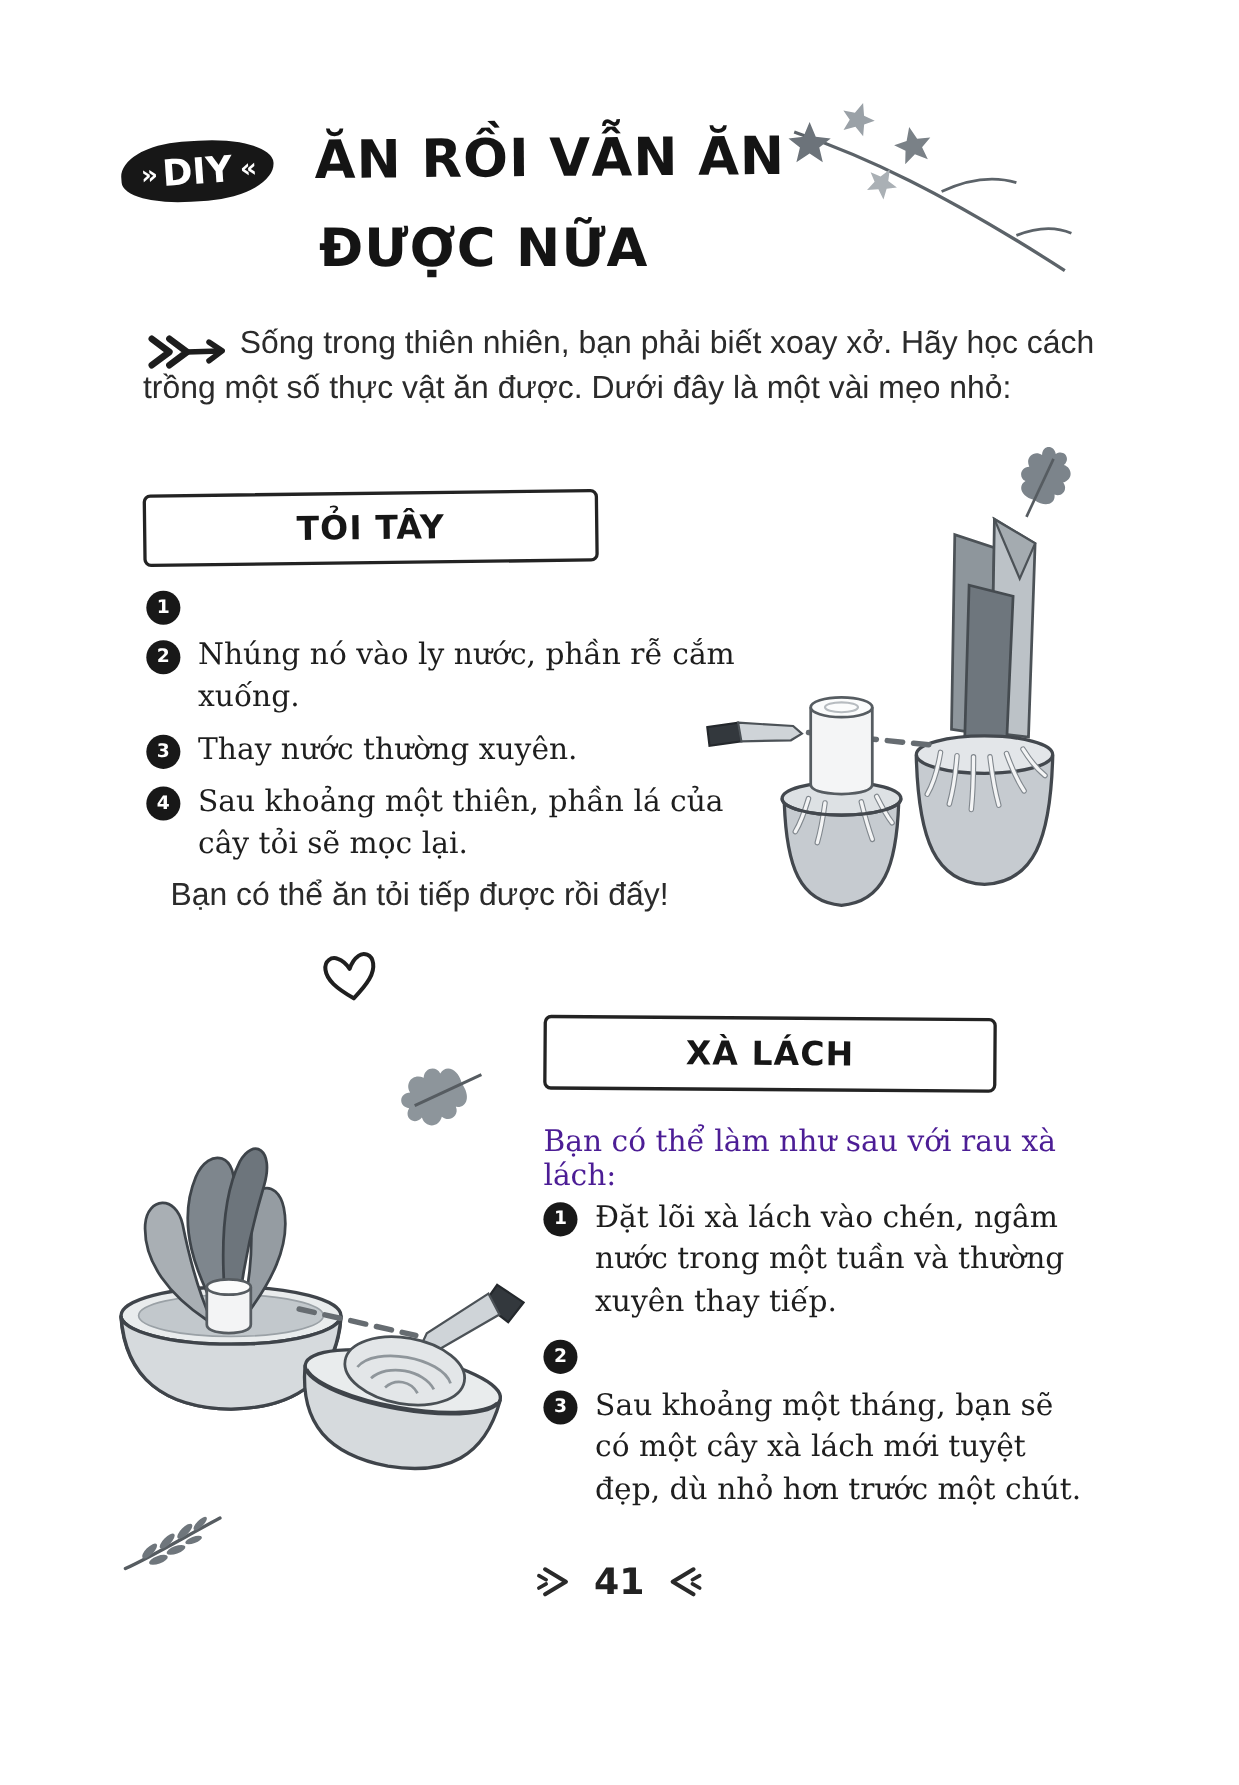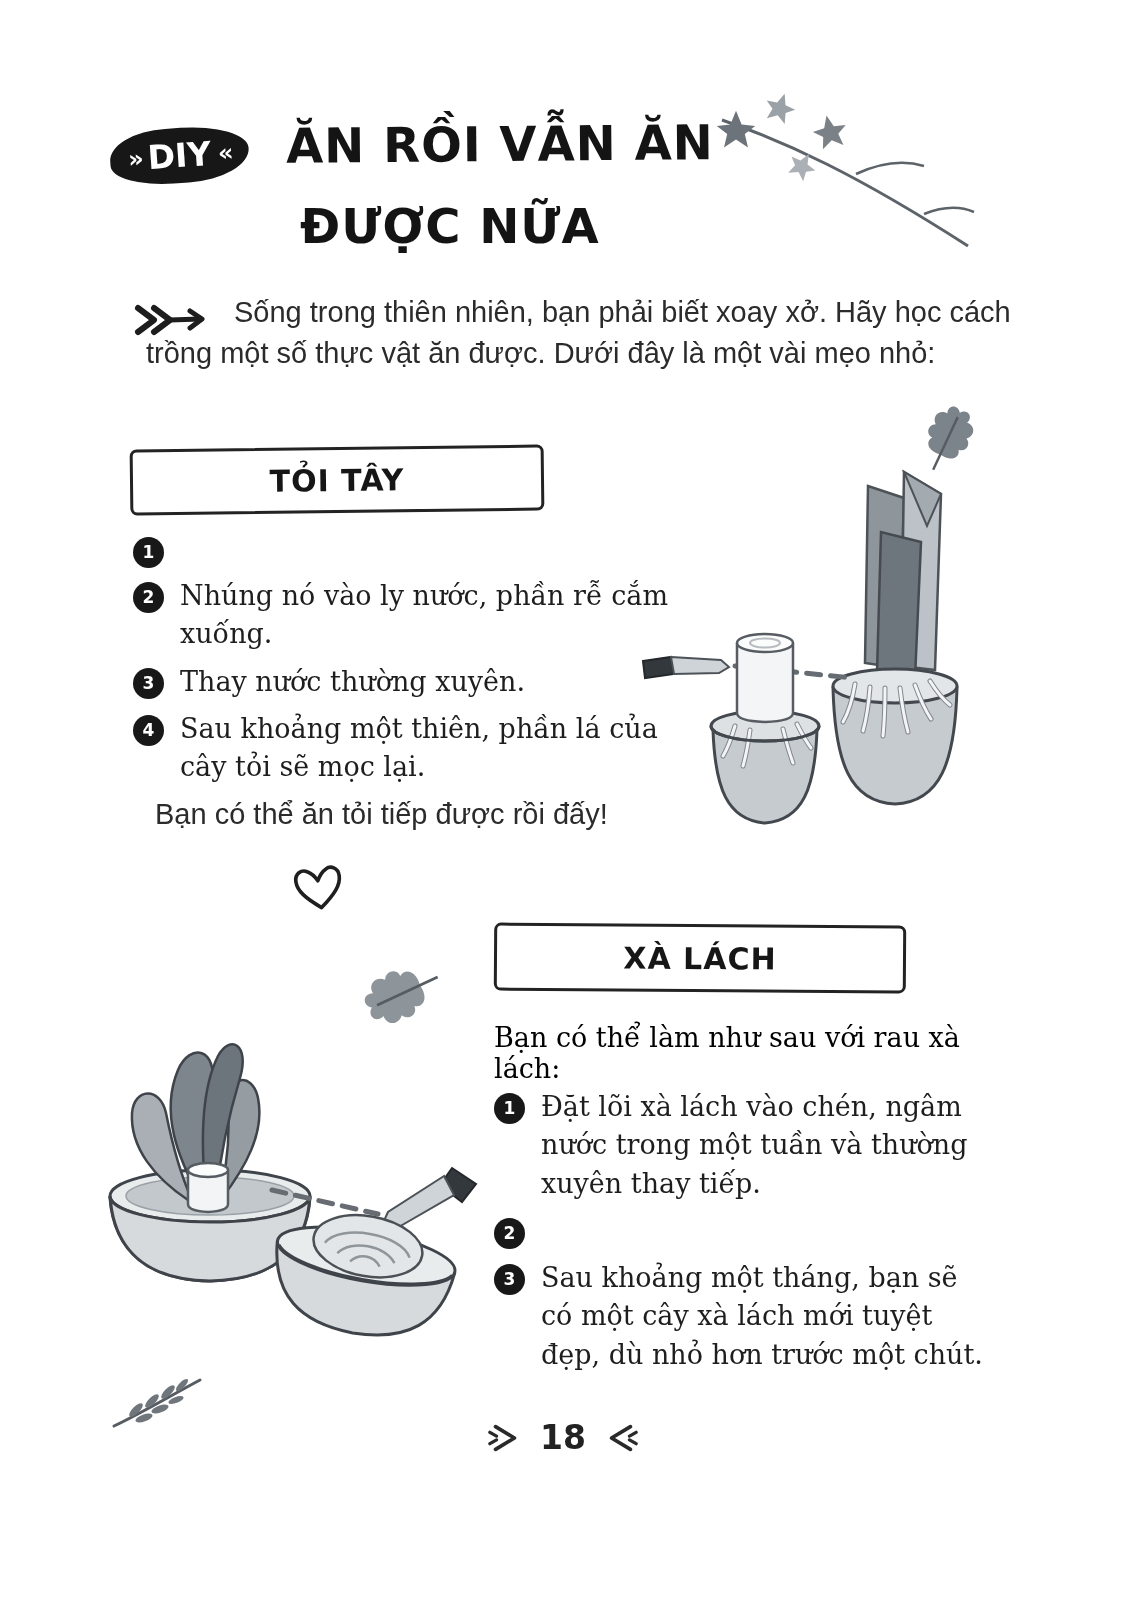--- a/index.html
+++ b/index.html
@@ -20,25 +20,25 @@
     display:flex; align-items:center; gap:7px;
   }
   #diy-badge .mark { font-size:24px; font-weight:700; letter-spacing:-3px; }
 
   
   .title {
     font-family:"DejaVu Sans", sans-serif; font-weight:900; font-size:48px;
     letter-spacing:1px; color:#141414; white-space:nowrap;
   }
   #title1 { left:286px; top:116px; transform:rotate(-0.5deg); }
-  #title2 { left:300px; top:198px; }
+  #title2 { left:290px; top:198px; }
 
   
   #intro {
-    left:146px; top:292px; width:868px;
+    left:130px; top:292px; width:868px;
     font-family:"Liberation Sans", sans-serif; font-size:29px; line-height:1.42;
     color:#2b2b2b; text-indent:88px;
   }
   #intro-marker { left:134px; top:300px; }
 
   
   .section-box {
     border:3px solid #232323; border-radius:7px; background:#ffffff;
     display:flex; align-items:center; justify-content:center;
     font-family:"DejaVu Sans", sans-serif; font-weight:800; font-size:30px;
@@ -59,21 +59,21 @@
     display:flex; align-items:center; justify-content:center; margin-top:5px;
   }
   .step-text { color:#1e1e1e; }
 
   #leek-closing {
     left:130px; top:798px;
     font-family:"Liberation Sans", sans-serif; font-size:29px; color:#2b2b2b;margin-left:25px;
   }
   #lettuce-intro {
     left:494px; top:1022px; width:505px;
-    font-size:27px; color:#000000;
+    font-size:27px; color:#4c1d95;
   }
 
   
   #ivy        { left:706px;  top:92px; }
   #oak-right  { left:912px;  top:398px; transform:rotate(25deg); }
   #leek-illo  { left:640px;  top:468px; }
   #heart      { left:294px;  top:866px; transform:rotate(-8deg); }
   #oak-mid    { left:360px;  top:948px; transform:rotate(-115deg); }
   #lettuce-illo { left:60px; top:1018px; }
   #twig-bottom{ left:108px;  top:1372px; }
@@ -284,20 +284,20 @@
       <ellipse cx="52" cy="37" rx="9" ry="3.5" transform="rotate(-20 52 37)"></ellipse>
       <ellipse cx="68" cy="28" rx="8" ry="3" transform="rotate(-20 68 28)"></ellipse>
     </g>
   </svg>
 
   <div class="abs" id="pagenum">
     <svg width="34" height="38" viewBox="0 0 36 40">
       <path d="M8,8 L28,20 L8,32" fill="none" stroke="#2a2a2a" stroke-width="4" stroke-linecap="round" stroke-linejoin="round"></path>
       <path d="M2,14 L9,18 M2,26 L9,22" stroke="#2a2a2a" stroke-width="3.5" stroke-linecap="round"></path>
     </svg>
-    <span class="num">18</span>
+    <span class="num">41</span>
     <svg width="34" height="38" viewBox="0 0 36 40">
       <path d="M28,8 L8,20 L28,32" fill="none" stroke="#2a2a2a" stroke-width="4" stroke-linecap="round" stroke-linejoin="round"></path>
       <path d="M34,14 L27,18 M34,26 L27,22" stroke="#2a2a2a" stroke-width="3.5" stroke-linecap="round"></path>
     </svg>
   </div>
 
 </div>
 
 </body></html>

